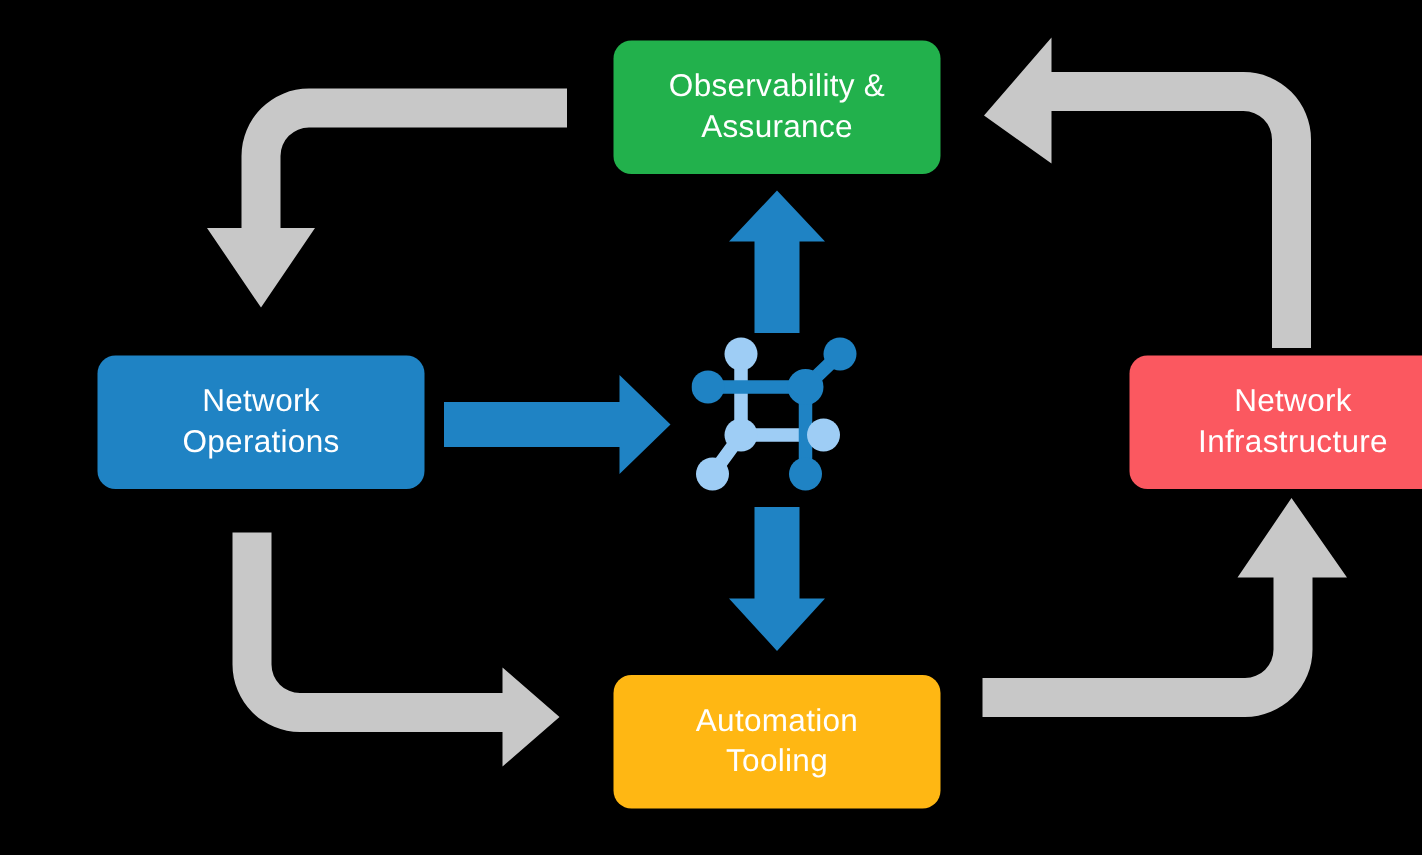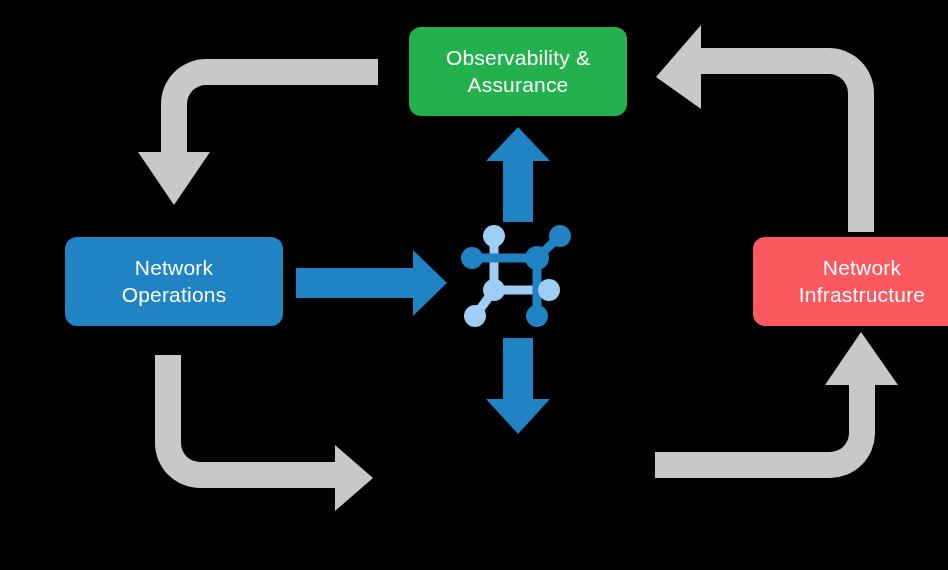--- a/index.html
+++ b/index.html
@@ -139,14 +139,18 @@
   <div id="box-network-operations" class="node-box" style="background: rgb(31, 131, 196); color: rgb(255, 255, 255);">
     <span class="node-label">Network
 Operations</span>
   </div>
 
   <div id="box-network-infrastructure" class="node-box" style="background: rgb(251, 88, 96); color: rgb(255, 255, 255);">
     <span class="node-label">Network
 Infrastructure</span>
   </div>
 
+  <div id="box-automation-tooling" class="node-box" style="background: rgb(255, 183, 19); color: rgb(255, 255, 255);">
+    <span class="node-label">Automation
+Tooling</span>
+  </div>
 
 </div>
 
 </body></html>

